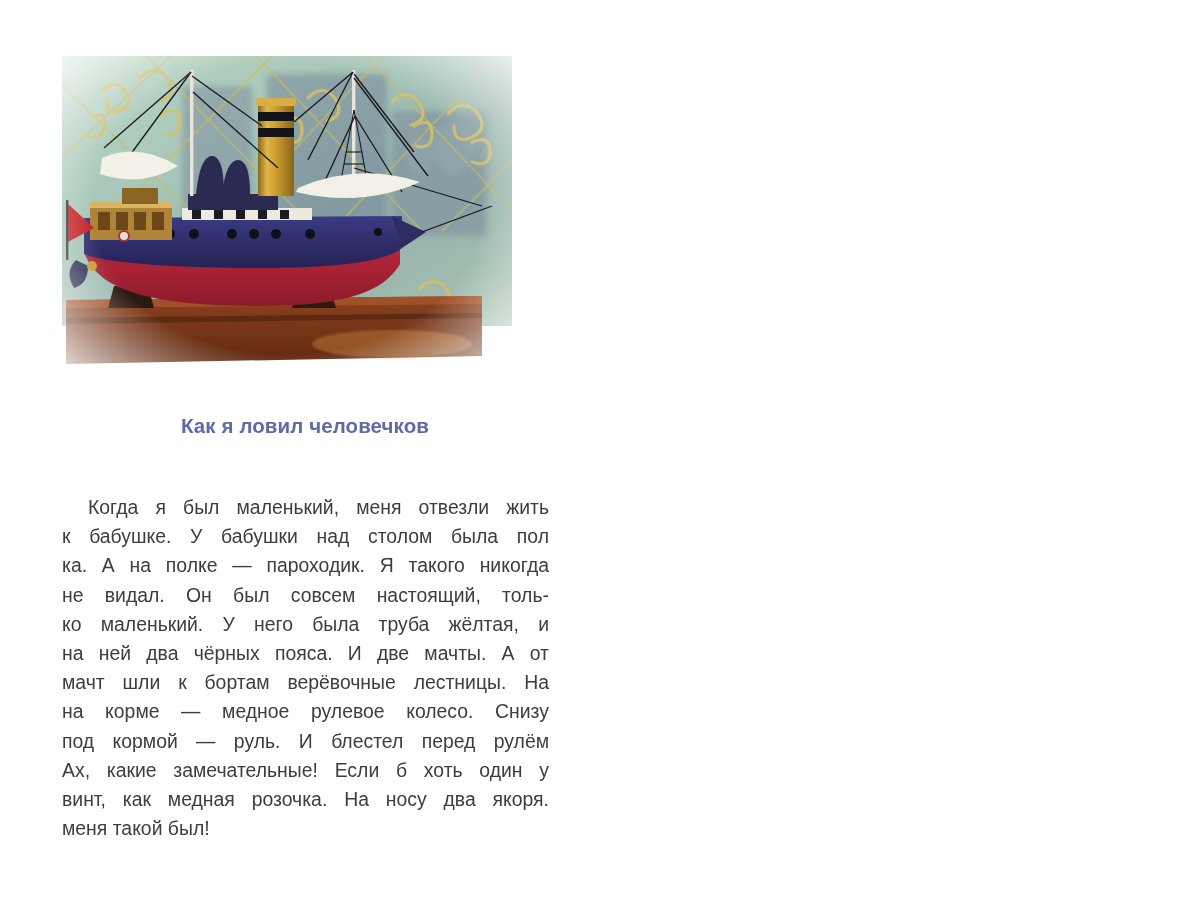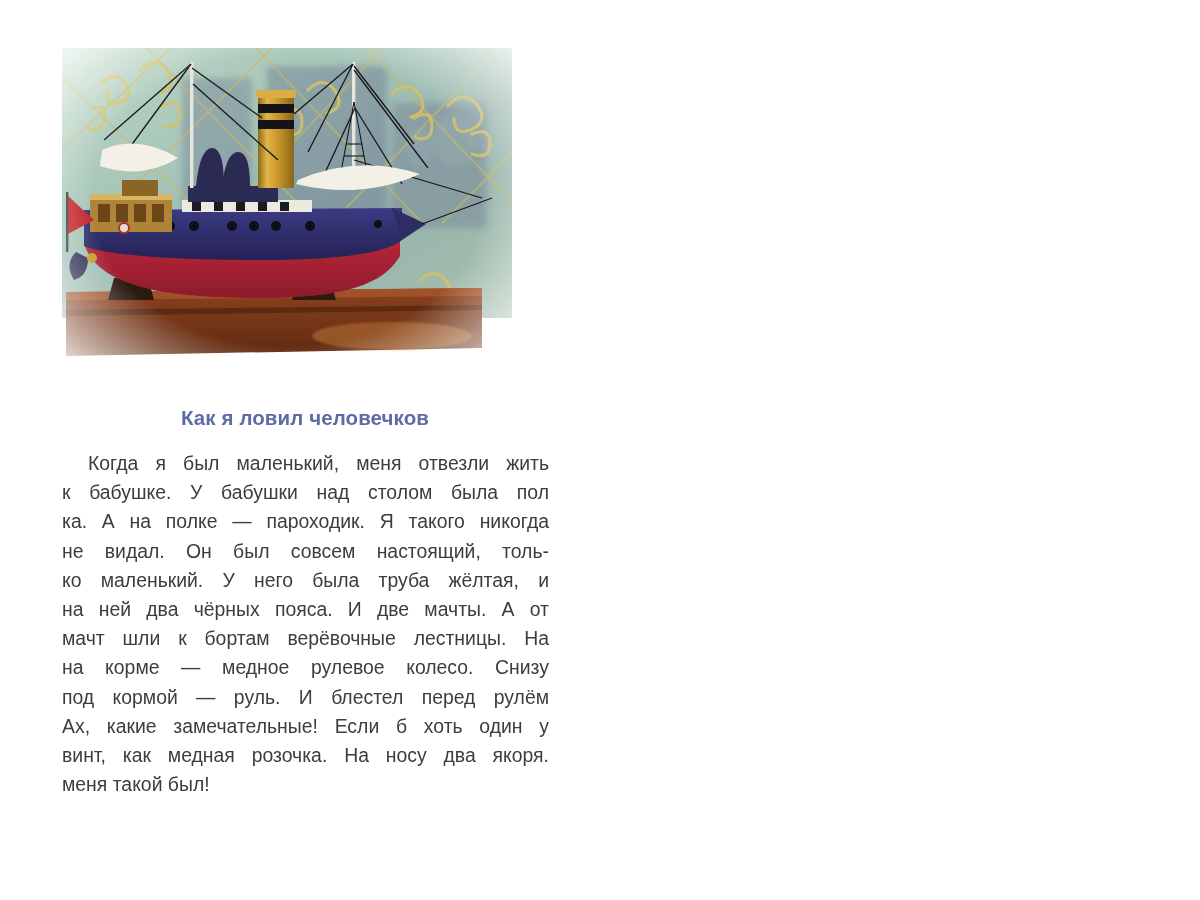--- a/index.html
+++ b/index.html
@@ -19,21 +19,21 @@
 
   
   .spread {
     position: absolute;
     inset: 0;
     background: #ffffff;
   }
 
   .page {
     position: absolute;
-    top: 0;
+    top: 8px;
     height: 717px;
   }
   .page-left  { left: 0;   width: 600px; }
   .page-right { left: 600px; width: 600px; }
 
   
   .illustration {
     position: absolute;
     left: 62px;
     top: 48px;
@@ -58,20 +58,21 @@
   
   .column {
     position: absolute;
     font-size: 19.4px;
     line-height: 29.2px;
     text-align: justify;
     text-justify: inter-word;
     color: #3d3d3d;
     -webkit-hyphens: none;
     hyphens: none;
+    margin-top: 36px;
   }
   .column-left {
     left: 62px;
     top: 449px;
     width: 487px;
   }
   .para {
     margin: 0;
     text-align: justify;
   }

